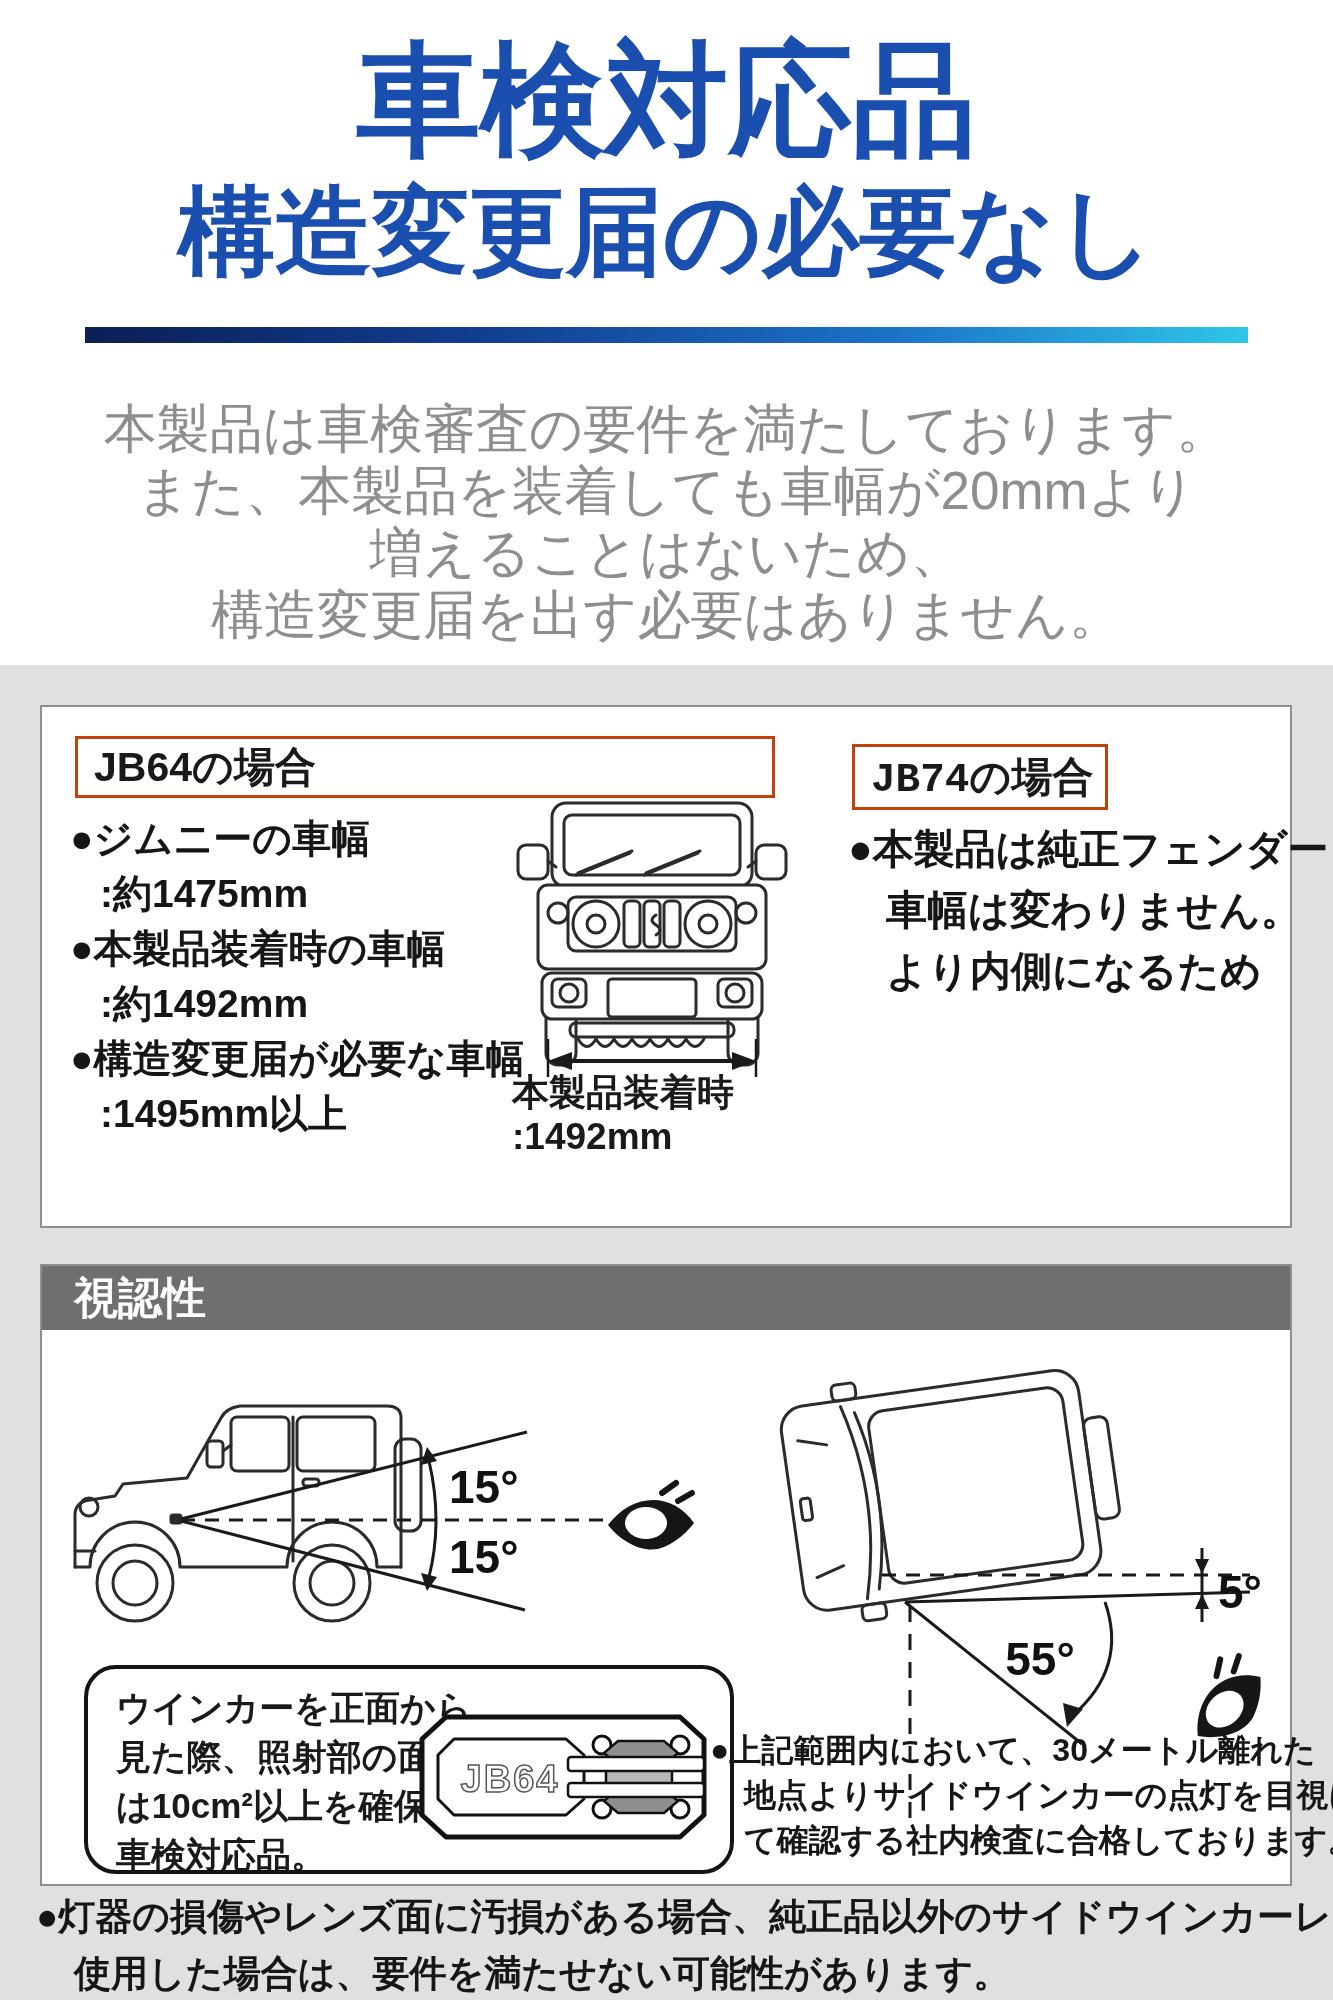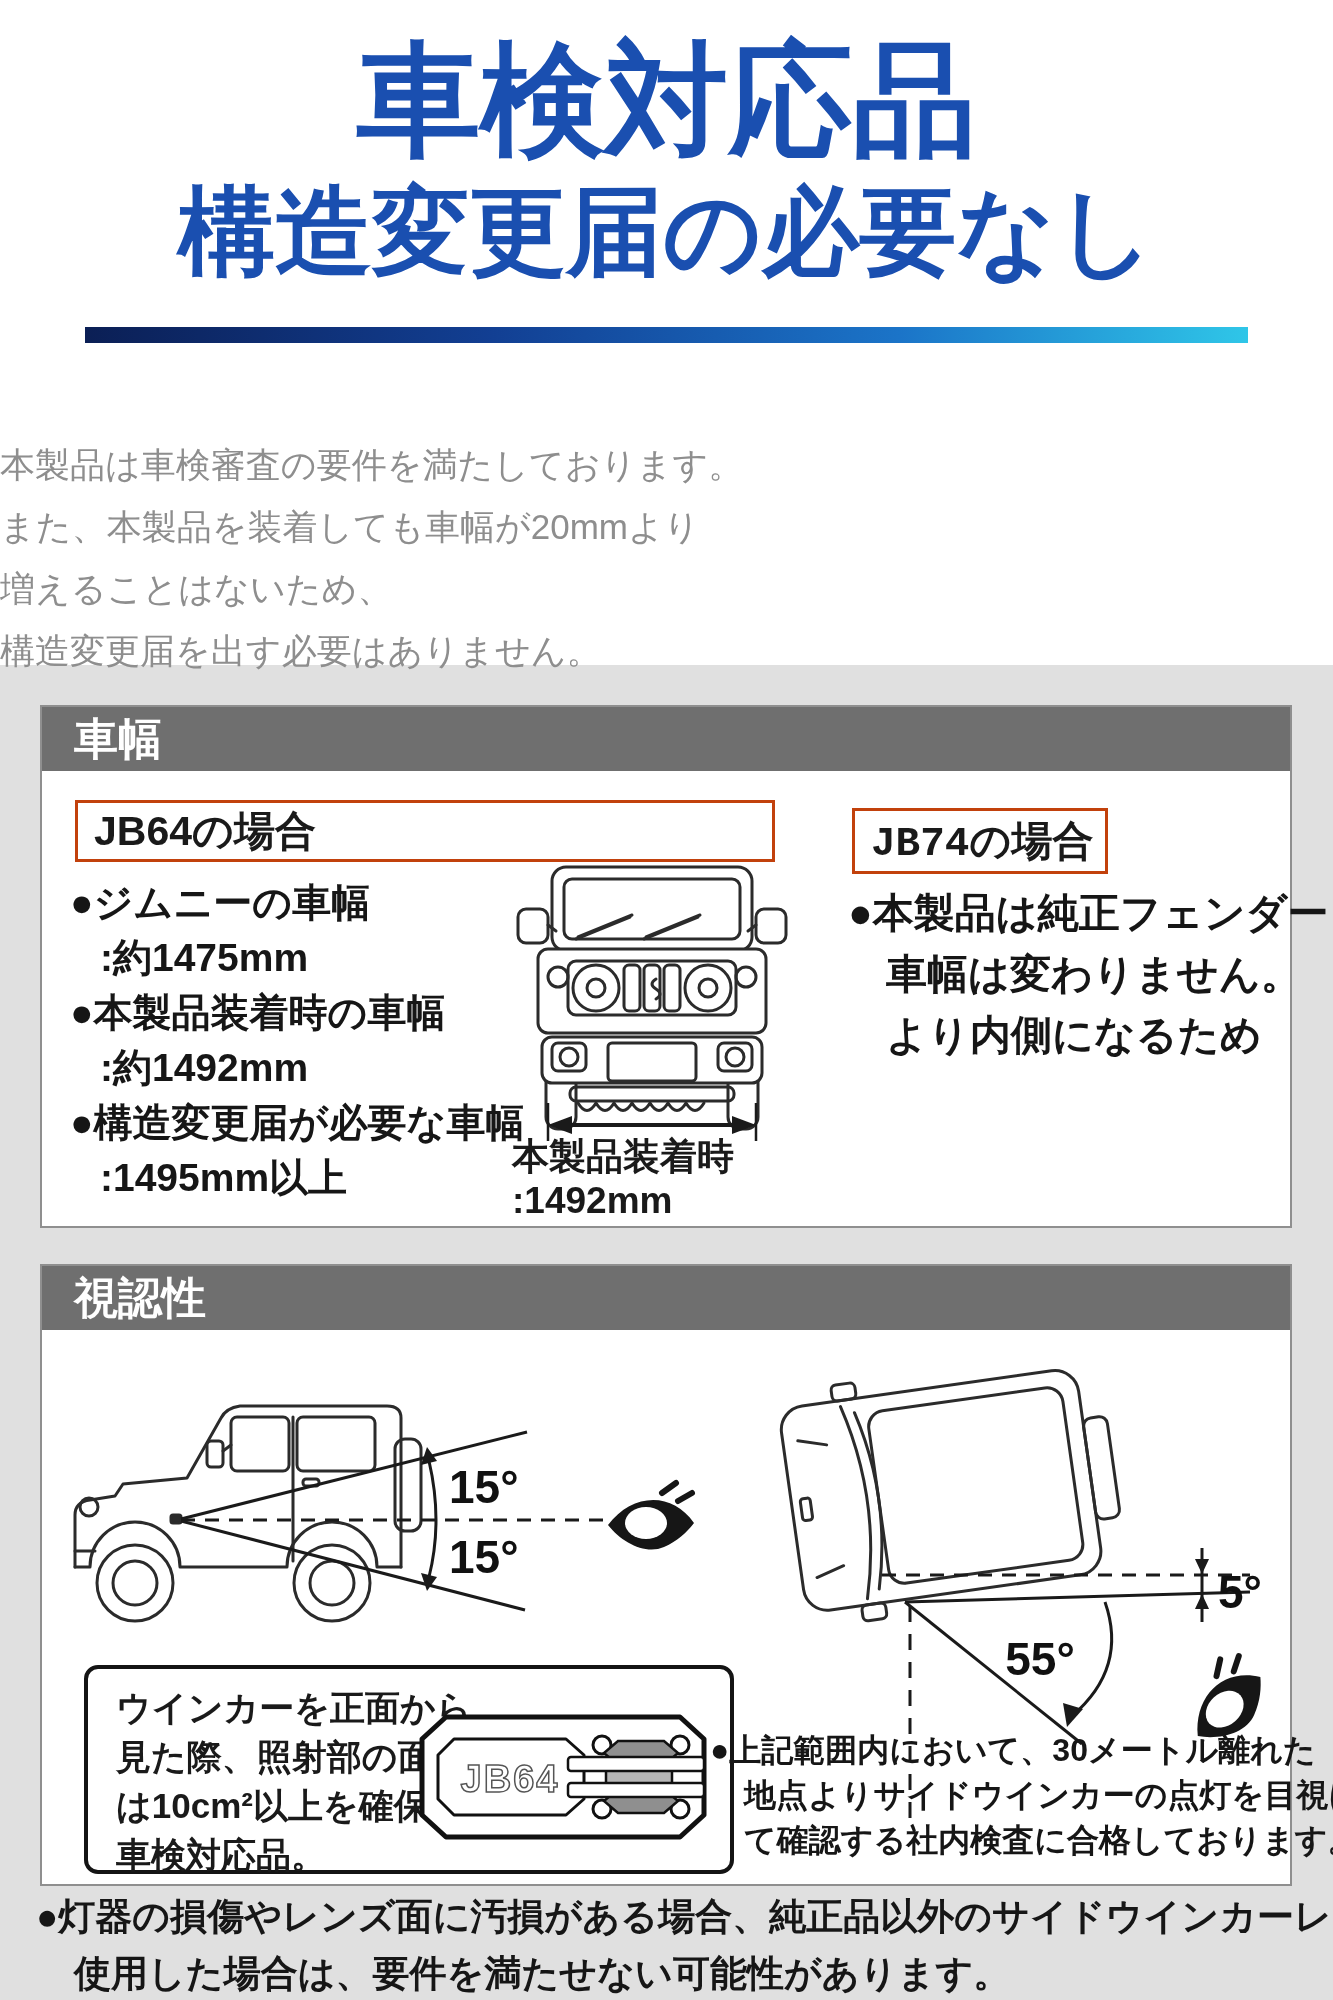--- a/index.html
+++ b/index.html
@@ -7,22 +7,22 @@
         font-family:"Liberation Sans","DejaVu Sans",sans-serif;color:#1a1a1a;}
   .lower-bg{position:absolute;left:0;top:665px;width:1333px;height:1335px;background:#e0e0e0;}
 
   .title{position:absolute;top:34px;left:0;width:100%;text-align:center;color:#1a4fb0;font-weight:bold;}
   .title .l1{font-size:124px;line-height:132px;}
   .title .l2{font-size:97px;line-height:106px;margin-top:13px;}
 
   .gradient-bar{position:absolute;left:85px;top:327px;width:1163px;height:16px;
         background:linear-gradient(90deg,#0b1f55 0%,#123f93 35%,#1b74c8 70%,#2fc6e8 100%);}
 
-  .intro{position:absolute;top:398px;left:0;width:100%;text-align:left;color:#8e8e8e;
-         font-size:35px;line-height:62px;white-space:nowrap;margin-top:36px;}
+  .intro{position:absolute;top:398px;left:0;width:100%;text-align:center;color:#8e8e8e;
+         font-size:53px;line-height:62px;white-space:nowrap;}
 
   .panel{position:absolute;left:40px;width:1252px;background:#ffffff;
          border:2px solid #8f8f8f;box-sizing:border-box;}
   .panel-1{top:705px;height:523px;}
   .panel-2{top:1252px;height:622px;margin-top:12px;}
   .panel-header{height:64px;background:#6f6f6f;color:#ffffff;display:flex;align-items:center;
          padding-left:32px;font-size:44px;font-weight:bold;}
   .panel-body{position:relative;width:100%;height:calc(100% - 64px);}
 
   .model-box{position:absolute;border:3px solid #c2410c;background:#fff;display:flex;align-items:center;
@@ -37,21 +37,21 @@
   .jb74-bullets .indent{padding-left:38px;}
 
   .front-car{position:absolute;left:470px;top:80px;width:280px;height:300px;}
   .front-caption{position:absolute;left:470px;top:364px;width:280px;
          font-size:37px;font-weight:bold;line-height:44px;white-space:nowrap;}
 
   .svg-side{position:absolute;left:15px;top:25px;width:670px;height:300px;overflow:visible;}
   .svg-top{position:absolute;left:568px;top:20px;width:680px;height:520px;overflow:visible;}
 
   .note-box{position:absolute;left:42px;top:335px;width:650px;height:209px;border:4px solid #141414;
-         border-radius:14px;background:#fff;box-sizing:border-box;padding-left:21px;}
+         border-radius:32px;background:#fff;box-sizing:border-box;padding-left:21px;}
   .note-text{position:absolute;left:28px;top:14px;font-size:35px;font-weight:bold;line-height:49px;white-space:nowrap;}
   .lens-svg{position:absolute;left:330px;top:44px;width:290px;height:128px;}
 
   .check-note{position:absolute;left:668px;top:398px;font-size:32px;font-weight:bold;
          line-height:45px;white-space:nowrap;color:#161616;}
   .check-note .indent{padding-left:34px;}
 
   .footer{position:absolute;left:36px;top:1888px;font-size:37px;font-weight:bold;line-height:57px;
          white-space:nowrap;color:#161616;}
   .footer .indent{padding-left:38px;}
@@ -75,21 +75,20 @@
   <div class="gradient-bar"></div>
 
   <div class="intro">
     <div>本製品は車検審査の要件を満たしております。</div>
     <div>また、本製品を装着しても車幅が20mmより</div>
     <div>増えることはないため、</div>
     <div>構造変更届を出す必要はありません。</div>
   </div>
 
   <div class="panel panel-1">
-    <div class="panel-header">車幅</div>
     <div class="panel-body">
 
       <div class="model-box jb64-box">JB64の場合</div>
 
       <div class="bullets jb64-bullets">
         <div>●ジムニーの車幅</div>
         <div class="indent">:約1475mm</div>
         <div>●本製品装着時の車幅</div>
         <div class="indent">:約1492mm</div>
         <div>●構造変更届が必要な車幅</div>

